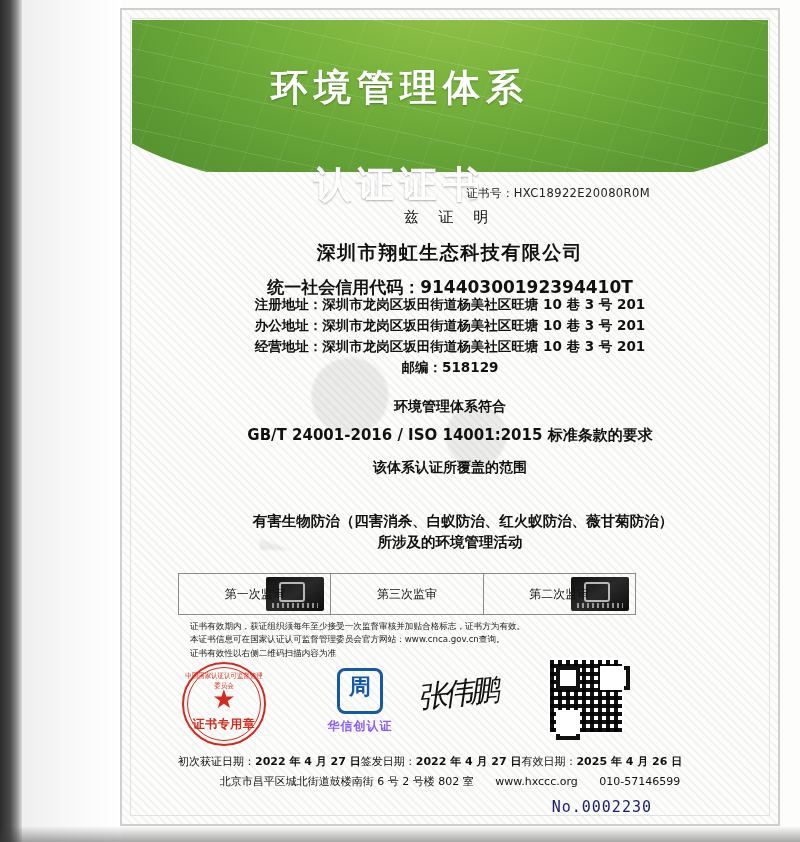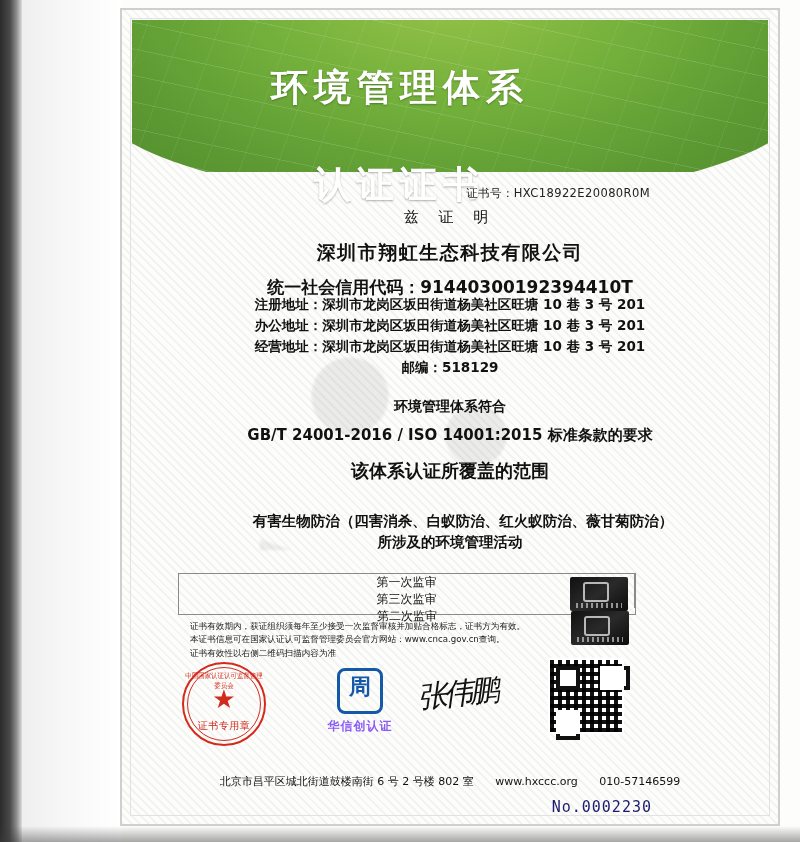--- a/index.html
+++ b/index.html
@@ -152,33 +152,32 @@
     font-size: 17px;
     font-weight: bold;
   }
   .addr1 { top: 296px; font-size: 13.5px; font-weight: bold; }
   .addr2 { top: 317px; font-size: 13.5px; font-weight: bold; }
   .addr3 { top: 338px; font-size: 13.5px; font-weight: bold; }
   .zip   { top: 359px; font-size: 13.5px; font-weight: bold; }
 
   .conform { top: 398px; font-size: 14px; font-weight: bold; }
   .standard { top: 426px; font-size: 15px; font-weight: bold; }
-  .scope-title { top: 459px; font-size: 18px; font-weight: bold; }
+  .scope-title { top: 459px; font-size: 14px; font-weight: bold; }
   .scope-1 { top: 512px; font-size: 14.5px; font-weight: bold; padding-left: 13px; }
   .scope-2 { top: 533px; font-size: 14.5px; font-weight: bold; }
 
   
   .surv {
     position: absolute;
     left: 178px; top: 573px;
     width: 458px; height: 42px;
     display: flex;
     border: 1px solid #8a8a8a;
     box-sizing: border-box;
-    flex-direction: column;
   }
   .surv-cell {
     flex: 1 1 0;
     border-right: 1px solid #8a8a8a;
     position: relative;
     display: flex;
     align-items: center;
     justify-content: center;
     font-size: 12px;
     color: #111;
@@ -242,22 +241,22 @@
     transform: translate(-50%,-50%);
     color: #d12b1e;
     font-size: 26px;
     line-height: 1;
   }
   .seal-cnca .seal-text {
     position: absolute;
     left: 0; right: 0; bottom: 13px;
     text-align: center;
     color: #d12b1e;
-    font-size: 10px;
-    font-weight: normal;
+    font-size: 12px;
+    font-weight: bold;
     letter-spacing: .5px;
   }
   .seal-cnca .arc {
     position: absolute;
     left: 0; right: 0; top: 9px;
     text-align: center;
     color: #d12b1e;
     font-size: 7px;
     transform: scaleX(.92);
   }
@@ -432,20 +431,31 @@
     <div class="name">华信创认证</div>
   </div>
 
   <div class="signature">张伟鹏</div>
 
   <div class="qr">
     <div class="qr-c2"></div>
     <div class="qr-c3"></div>
   </div>
 
+  <div class="dates">
+    <div class="d">
+      <span>初次获证日期：</span><b>2022 年 4 月 27 日</b>
+    </div>
+    <div class="d">
+      <span>签发日期：</span><b>2022 年 4 月 27 日</b>
+    </div>
+    <div class="d">
+      <span>有效日期：</span><b>2025 年 4 月 26 日</b>
+    </div>
+  </div>
 
   <div class="footer-addr">
     <span>北京市昌平区城北街道鼓楼南街 6 号 2 号楼 802 室</span>
     <span>www.hxccc.org</span>
     <span>010-57146599</span>
   </div>
 
   <div class="serial">
     <span>No.</span><span>0002230</span>
   </div>

